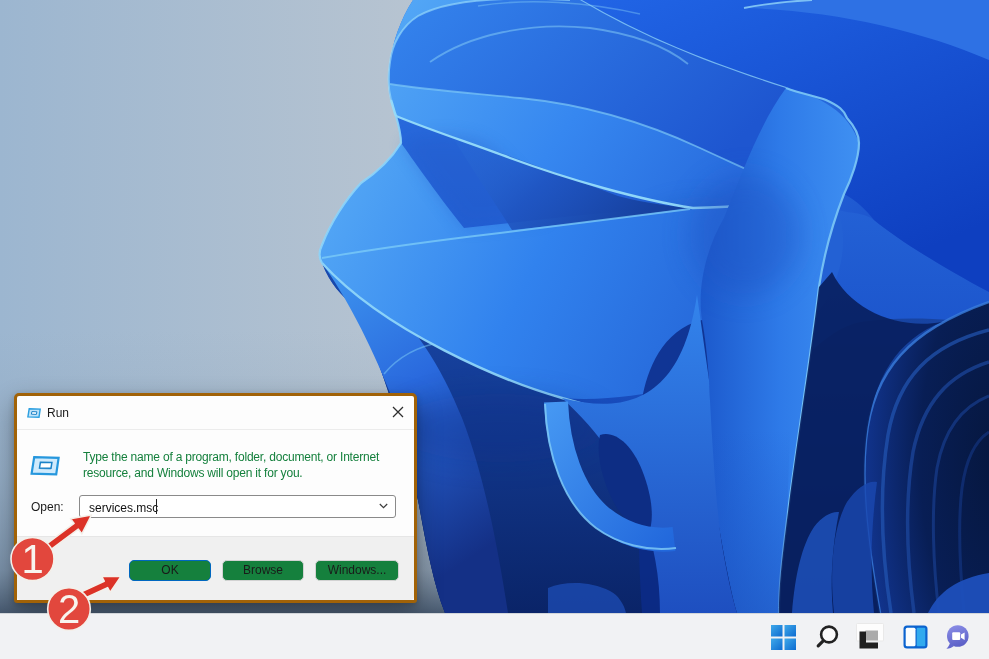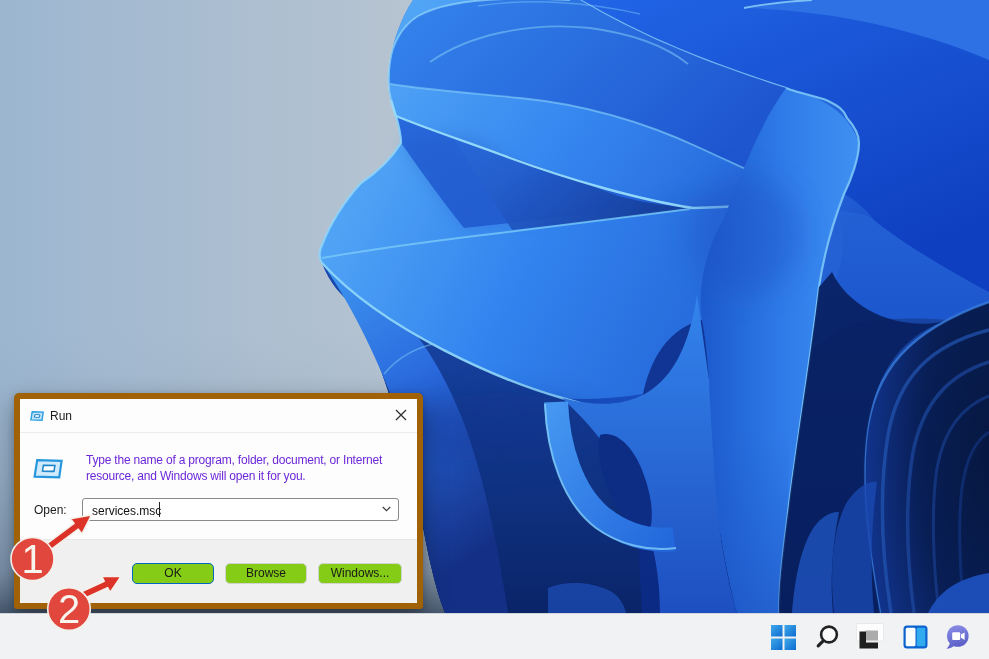--- a/index.html
+++ b/index.html
@@ -2,35 +2,35 @@
 <html><head>
 <meta charset="utf-8">
 <style>
   html,body{margin:0;padding:0;}
   body{width:989px;height:659px;overflow:hidden;position:relative;
        font-family:"Liberation Sans", sans-serif;background:#aebfce;}
   #wall{position:absolute;left:0;top:0;}
   #taskbar{position:absolute;left:0;top:613px;width:989px;height:46px;background:#f1f2f4;border-top:1px solid rgba(120,130,140,.25);box-sizing:border-box;z-index:10;}
   .tico{position:absolute;top:11px;}
   #dlg{position:absolute;left:14px;top:393px;width:397px;height:204px;background:#fdfdfd;z-index:5;
-       border:6px solid #a16207;border-radius:5px 5px 3px 3px;
+       border:3px solid #a16207;border-radius:5px 5px 3px 3px;
        box-shadow:0 10px 26px rgba(0,0,0,.32), 0 2px 6px rgba(0,0,0,.2);font-size:12px;color:#1b1b1b;}
   #ttl{position:absolute;left:0;top:0;right:0;height:33px;border-bottom:1px solid #ececec;}
   #ttl .ticon{position:absolute;left:10px;top:12px;}
   #ttl .txt{position:absolute;left:30px;top:10px;font-size:12px;}
   #xbtn{position:absolute;right:10px;top:10px;width:12px;height:12px;}
   #bigico{position:absolute;left:13px;top:60px;}
-  #desc{position:absolute;left:66px;top:53px;width:310px;line-height:16px;color:#6d28d9;letter-spacing:-0.2px;}
+  #desc{position:absolute;left:66px;top:53px;width:310px;line-height:16px;color:#15803d;letter-spacing:-0.2px;}
   #openlab{position:absolute;left:14px;top:104px;}
   #combo{position:absolute;left:62px;top:99px;width:315px;height:21px;border:1px solid #8a8a8a;border-radius:3px;background:#fff;}
   #combo .val{position:absolute;left:9px;top:5px;font-size:12px;color:#111;}
   #combo .caret{position:absolute;left:76px;top:3px;width:1px;height:15px;background:#222;}
   #combo .chev{position:absolute;right:7px;top:7px;}
   #strip{position:absolute;left:0;right:0;bottom:0;height:63px;background:#f0f0f0;border-top:1px solid #e6e6e6;border-radius:0 0 4px 4px;}
-  .btn{position:absolute;top:23px;height:21px;box-sizing:border-box;background:#84cc16;border:1px solid #d2d2d2;border-radius:5px;
+  .btn{position:absolute;top:23px;height:21px;box-sizing:border-box;background:#15803d;border:1px solid #d2d2d2;border-radius:5px;
        text-align:center;font-size:12px;color:#1a1a1a;line-height:19px;}
   #bok{left:112px;width:82px;border:1px solid #0067c0;}
   #bcancel{left:205px;width:82px;}
   #bbrowse{left:298px;width:84px;}
 </style>
 </head>
 <body>
 <svg id="wall" width="989" height="659" viewBox="0 0 989 659">
   <defs>
     <linearGradient id="bgG" x1="0" y1="0" x2="1" y2="0">

